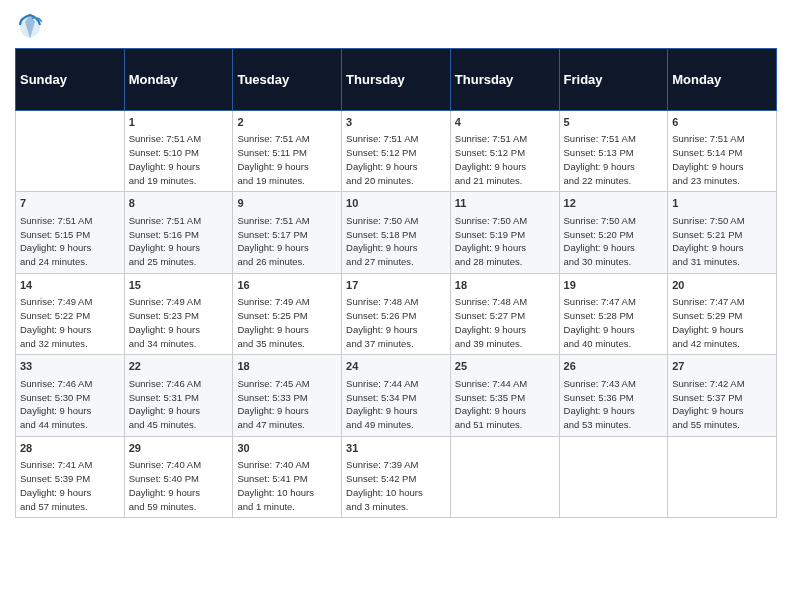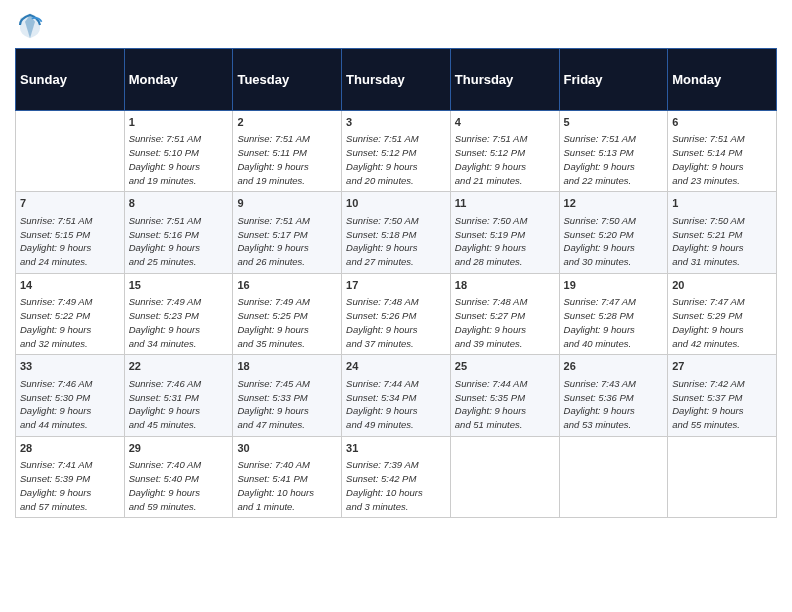--- a/index.html
+++ b/index.html
@@ -83,21 +83,20 @@
     .day-number {
       font-size: 11px;
       font-weight: bold;
       margin-bottom: 2px;
       display: block;
     }
     .day-info {
       font-size: 9.5px;
       color: #333;
       line-height: 1.45;
-      font-style: italic;
     }
     .empty-cell {
       background: #fff !important;
     }
   </style>
 </head>
 <body>
 
 <div class="container">
   <div class="header">

